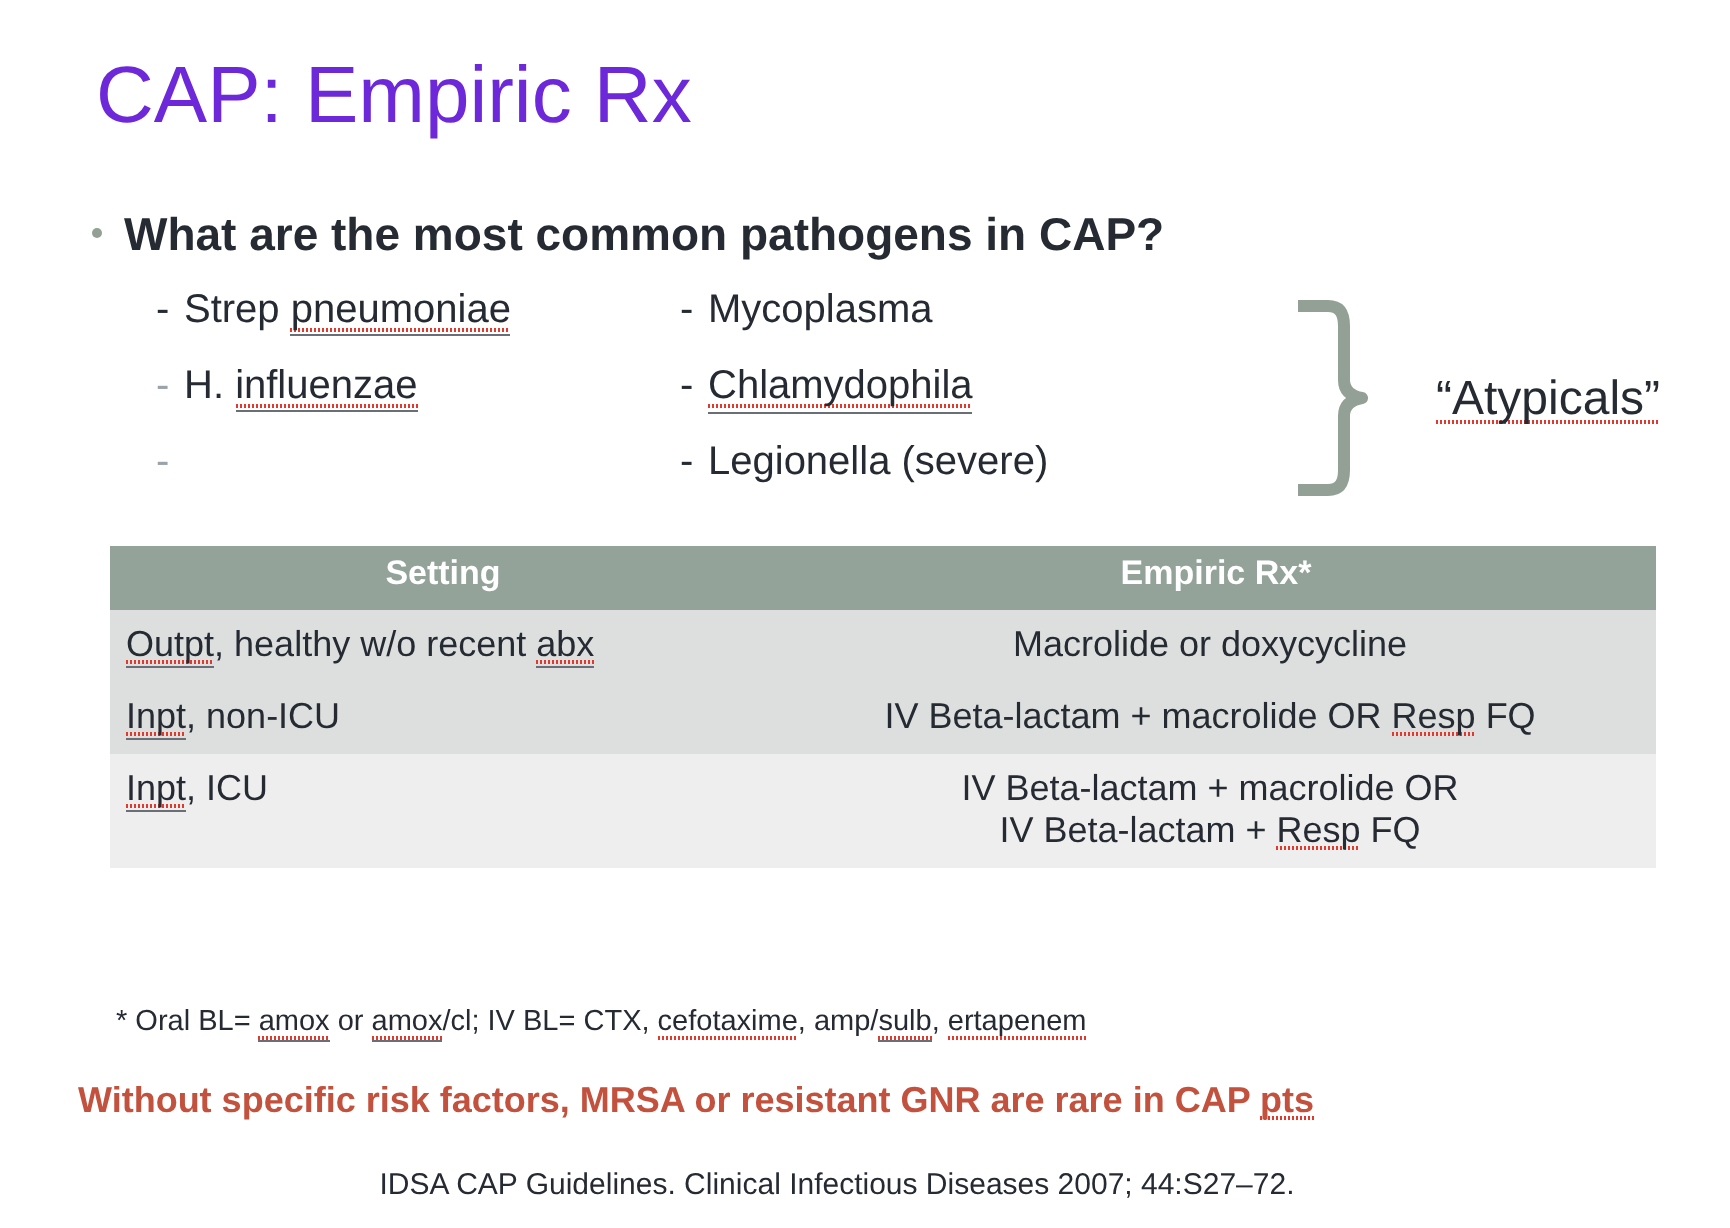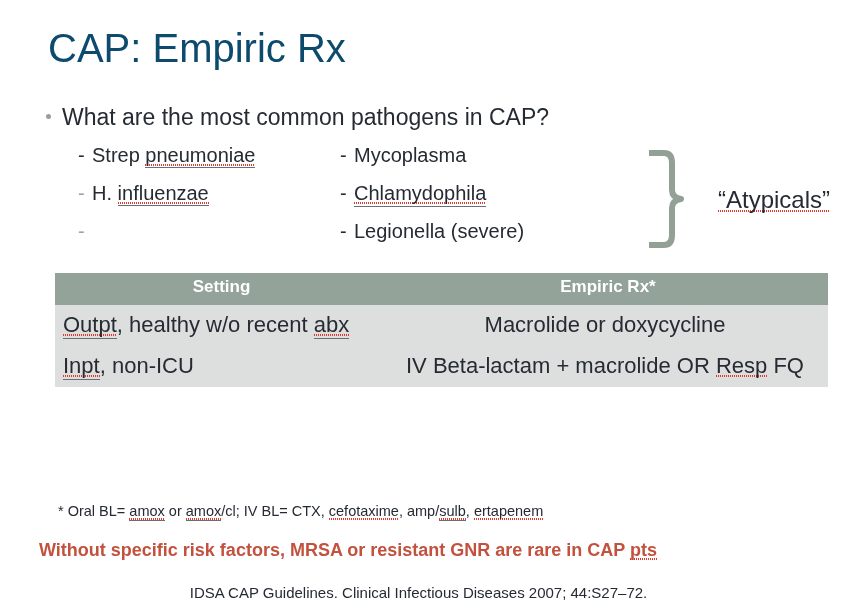--- a/index.html
+++ b/index.html
@@ -15,38 +15,39 @@
     font-family: "Liberation Sans", sans-serif;
     color: #262b33;
   }
 
   
   .slide-title {
     position: absolute;
     left: 48px;
     top: 26px;
     font-size: 40px;
-    color: #0c4a6e;
+    color: #6d28d9;
     letter-spacing: 0px;
     white-space: nowrap;
   }
 
   
   .bullet-block {
     position: absolute;
     left: 46px;
     top: 104px;
     width: 800px;
   }
   .main-bullet {
     display: flex;
     align-items: baseline;
     font-size: 23px;
     color: #262b33;
     white-space: nowrap;
+    font-weight: bold;
   }
   .main-bullet .dot {
     width: 5px;
     height: 5px;
     border-radius: 50%;
     background: #93a096;
     margin-right: 11px;
     position: relative;
     top: -6px;
     flex: none;
@@ -121,21 +122,21 @@
   .rx-table th {
     background: #93a39a;
     color: #ffffff;
     font-size: 17px;
     font-weight: bold;
     padding: 4px 0 8px 0;
     text-align: center;
     border: none;
   }
   .rx-table td {
-    font-size: 22px;
+    font-size: 18px;
     color: #262b33;
     padding: 7px 0 8px 0;
     border: none;
     vertical-align: top;
   }
   .rx-table td.setting {
     text-align: left;
     padding-left: 8px;
   }
   .rx-table td.rx {
@@ -248,20 +249,27 @@
       <td class="rx">
         <span class="rx-line">Macrolide or doxycycline</span>
       </td>
     </tr>
     <tr class="odd">
       <td class="setting"><span class="sq ul-solid">Inpt</span>, non-ICU</td>
       <td class="rx">
         <span class="rx-line">IV Beta-lactam + macrolide OR <span class="sq">Resp</span> FQ</span>
       </td>
     </tr>
+    <tr class="even">
+      <td class="setting"><span class="sq ul-solid">Inpt</span>, ICU</td>
+      <td class="rx">
+        <span class="rx-line">IV Beta-lactam + macrolide OR</span>
+        <span class="rx-line">IV Beta-lactam + <span class="sq">Resp</span> FQ</span>
+      </td>
+    </tr>
   </tbody>
 </table>
 
 <div class="footnote">* Oral BL= <span class="sq ul-solid">amox</span>  or <span class="sq ul-solid">amox</span>/cl;  IV BL= CTX,  <span class="sq">cefotaxime</span>,  amp/<span class="sq ul-solid">sulb</span>,  <span class="sq">ertapenem</span></div>
 
 <div class="key-point">Without specific risk factors, MRSA or resistant GNR are rare in CAP <span class="sq">pts</span></div>
 
 <div class="citation">IDSA CAP Guidelines.  Clinical Infectious Diseases 2007; 44:S27–72.</div>
 
 </body></html>

